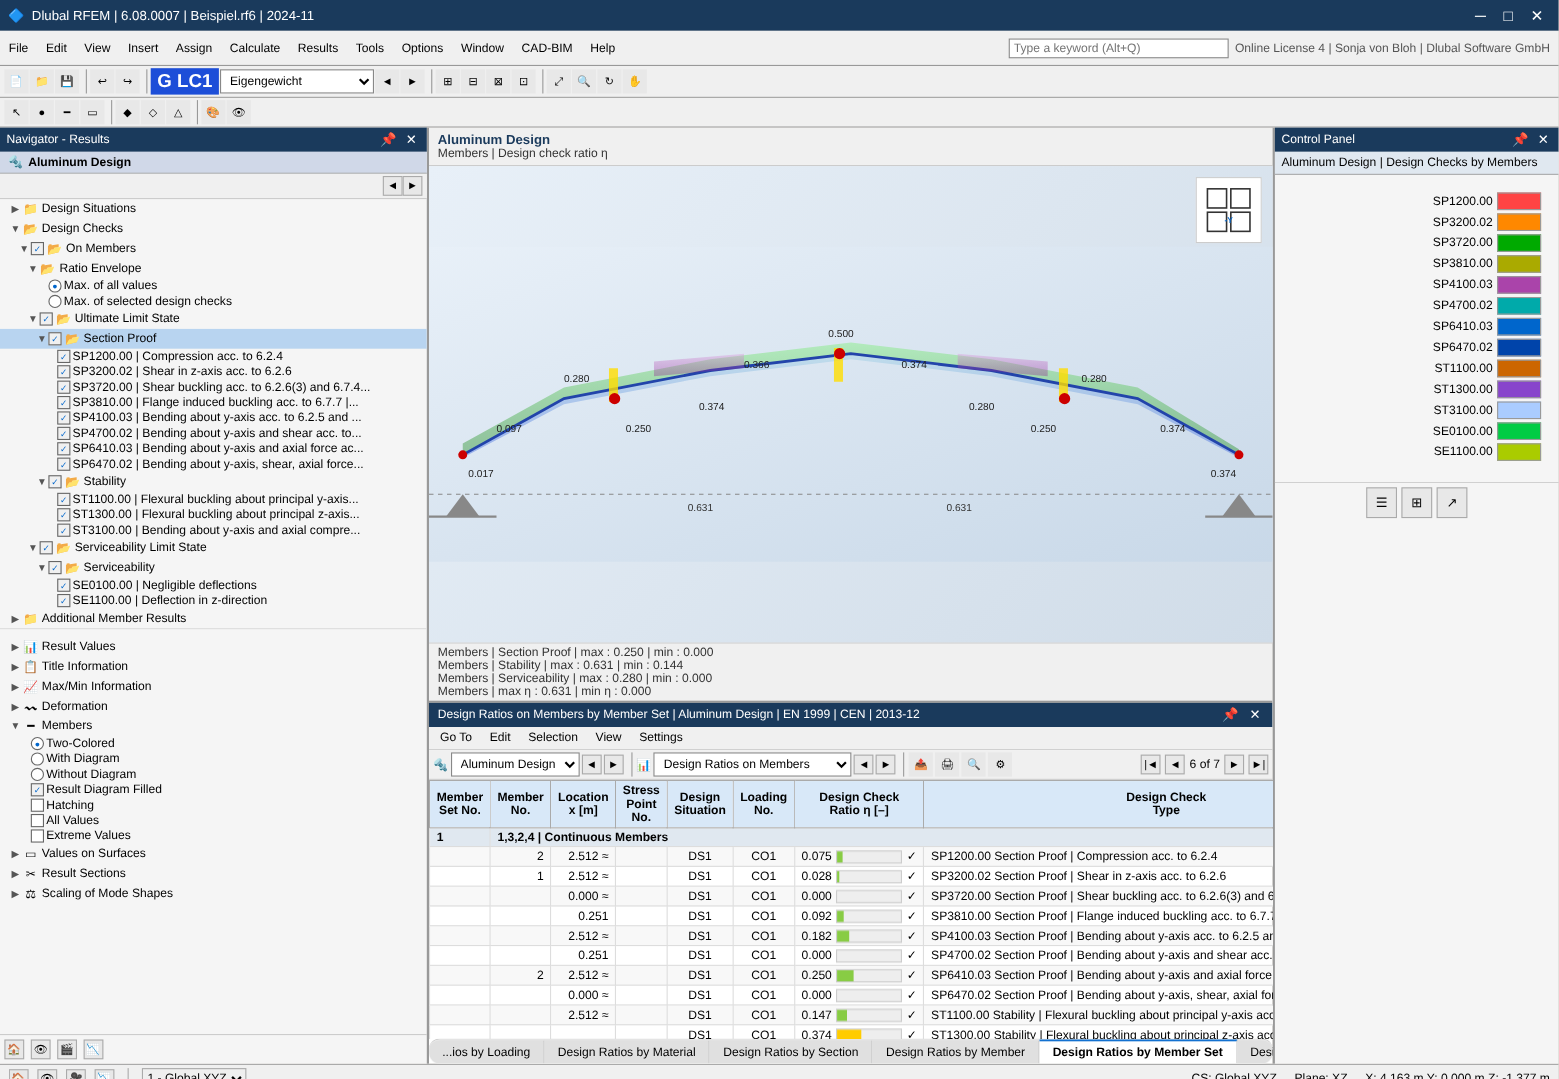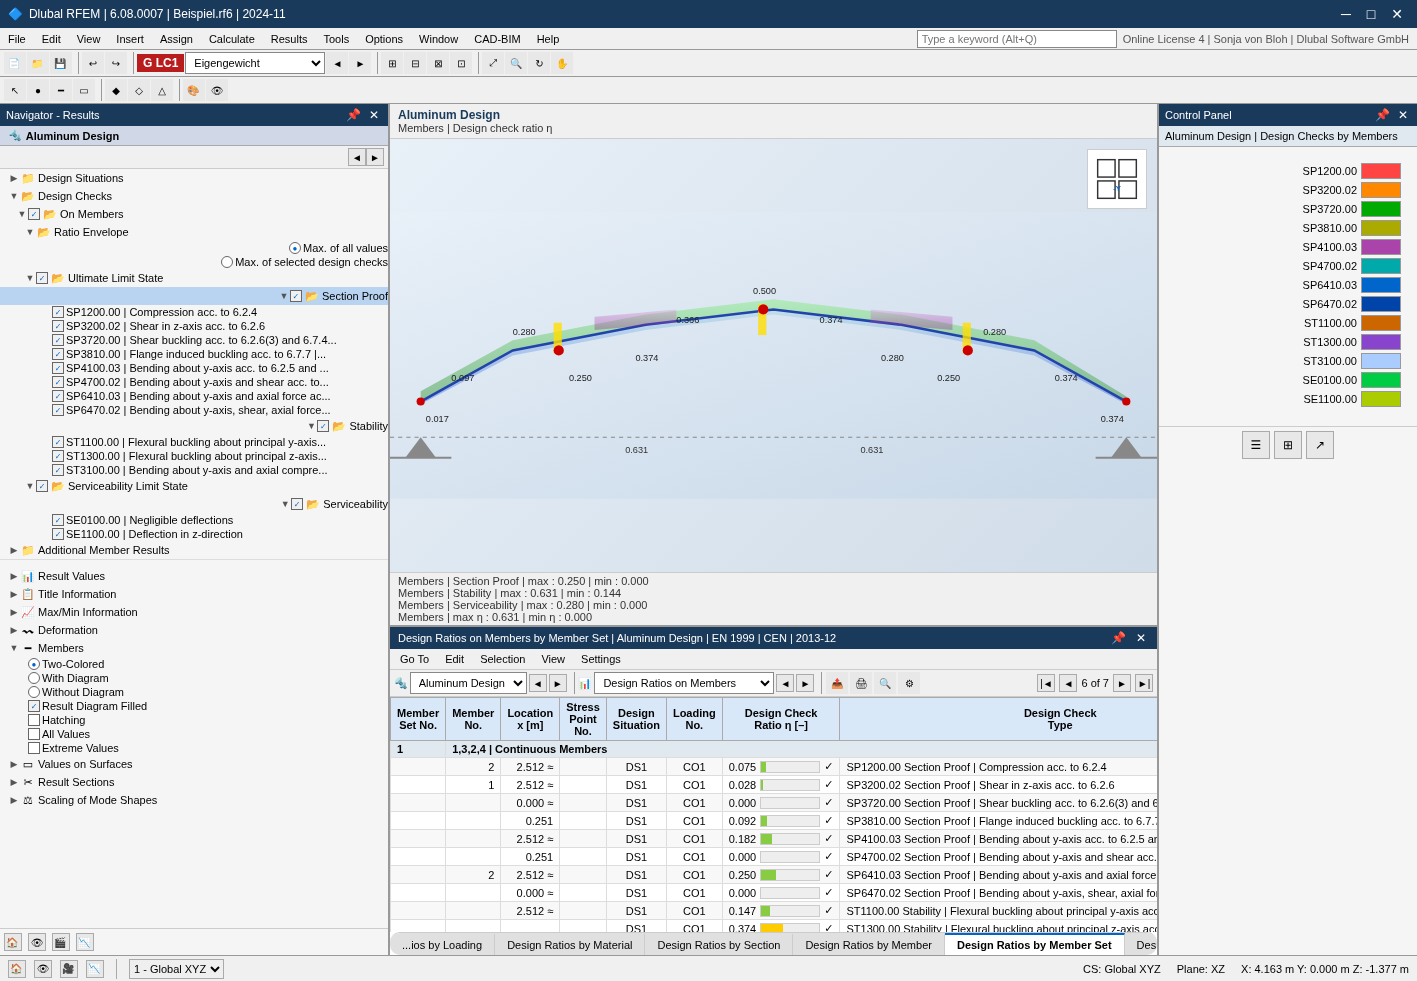--- a/index.html
+++ b/index.html
@@ -15,21 +15,21 @@
       padding: 0 8px;
       justify-content: space-between;
     }
     .title-bar-left { display: flex; align-items: center; gap: 6px; font-size: 12px; }
     .title-bar-right { display: flex; gap: 4px; }
     .title-btn { background: none; border: none; color: white; cursor: pointer; font-size: 14px; padding: 2px 6px; }
 
     
     .menu-bar {
       background: #f0f0f0;
-      height: 22px;
+      height: 32px;
       display: flex;
       align-items: center;
       border-bottom: 1px solid #999;
     }
     .menu-item {
       padding: 2px 8px;
       cursor: pointer;
       font-size: 11px;
     }
 
@@ -100,21 +100,21 @@
       display: flex;
       align-items: center;
       padding: 1px 0;
       cursor: pointer;
       white-space: nowrap;
     }
     .tree-item.selected { background: #b8d4f0; }
     .indent-1 { padding-left: 8px; }
     .indent-2 { padding-left: 16px; }
     .indent-3 { padding-left: 24px; }
-    .indent-4 { padding-left: 32px; justify-content: flex-end; }
+    .indent-4 { padding-left: 32px; }
     .indent-5 { padding-left: 40px; }
     .tree-toggle { width: 12px; text-align: center; font-size: 9px; color: #555; }
     .tree-icon { width: 16px; height: 16px; margin-right: 2px; display: flex; align-items: center; justify-content: center; }
     .checkbox { width: 12px; height: 12px; border: 1px solid #666; background: white; display: inline-flex; align-items: center; justify-content: center; font-size: 8px; margin-right: 2px; }
     .checkbox.checked { background: #f0f0f0; }
     .checkbox.checked::after { content: '✓'; color: #0066cc; font-size: 8px; }
     .radio { width: 12px; height: 12px; border: 1px solid #666; border-radius: 50%; background: white; display: inline-flex; align-items: center; justify-content: center; margin-right: 2px; }
     .radio.checked::after { content: '●'; font-size: 8px; color: #0066cc; }
 
     
@@ -329,24 +329,24 @@
     .ratio-bar-container { position: relative; width: 60px; height: 12px; background: #eee; border: 1px solid #ccc; }
     .ratio-bar-fill { height: 100%; }
     .ratio-green { background: #88cc44; }
     .ratio-yellow { background: #ffcc00; }
 
     
     .svg-container { width: 100%; height: 100%; }
 
     
     .lc-selector {
-      background: #b91c1c;
+      background: #1d4ed8;
       color: white;
       padding: 2px 6px;
-      font-size: 12px;
+      font-size: 17px;
       font-weight: bold;
     }
     .lc-dropdown {
       background: white;
       border: 1px solid #888;
       padding: 2px 4px;
       font-size: 11px;
       height: 22px;
       width: 140px;
     }

